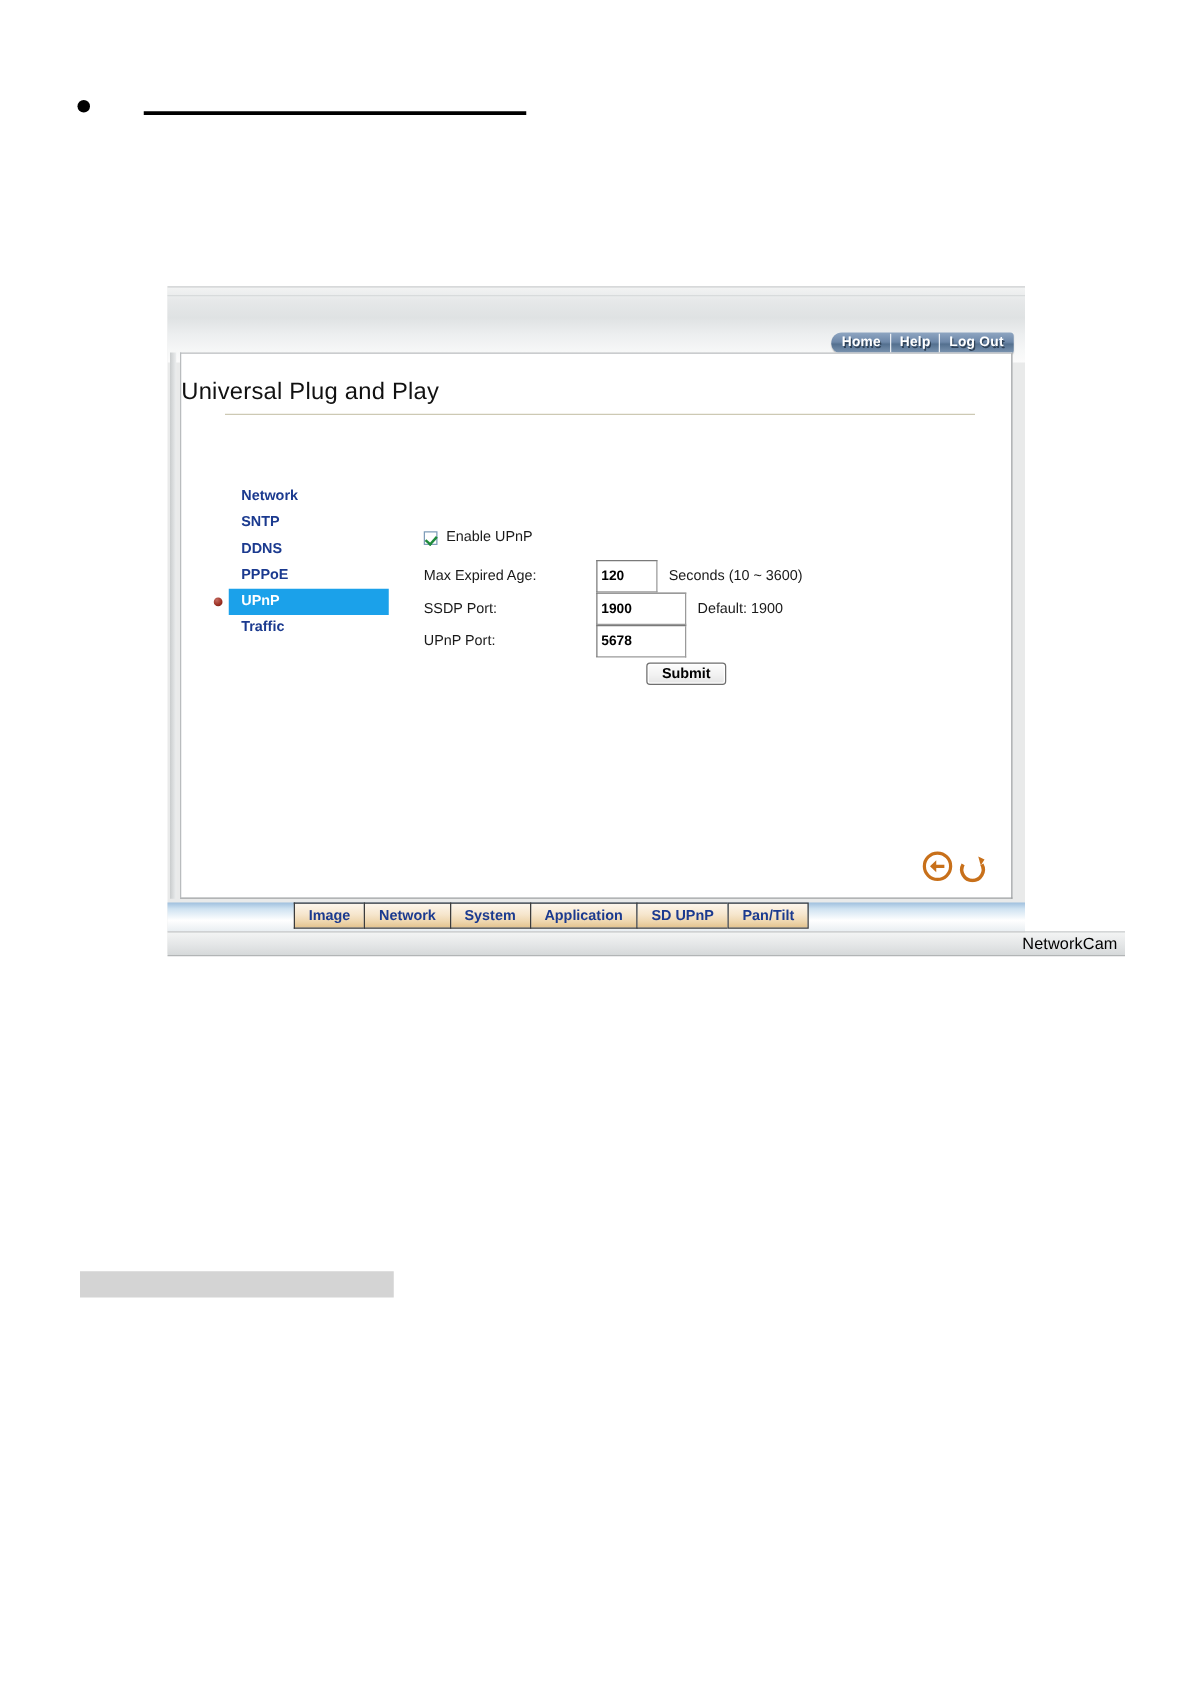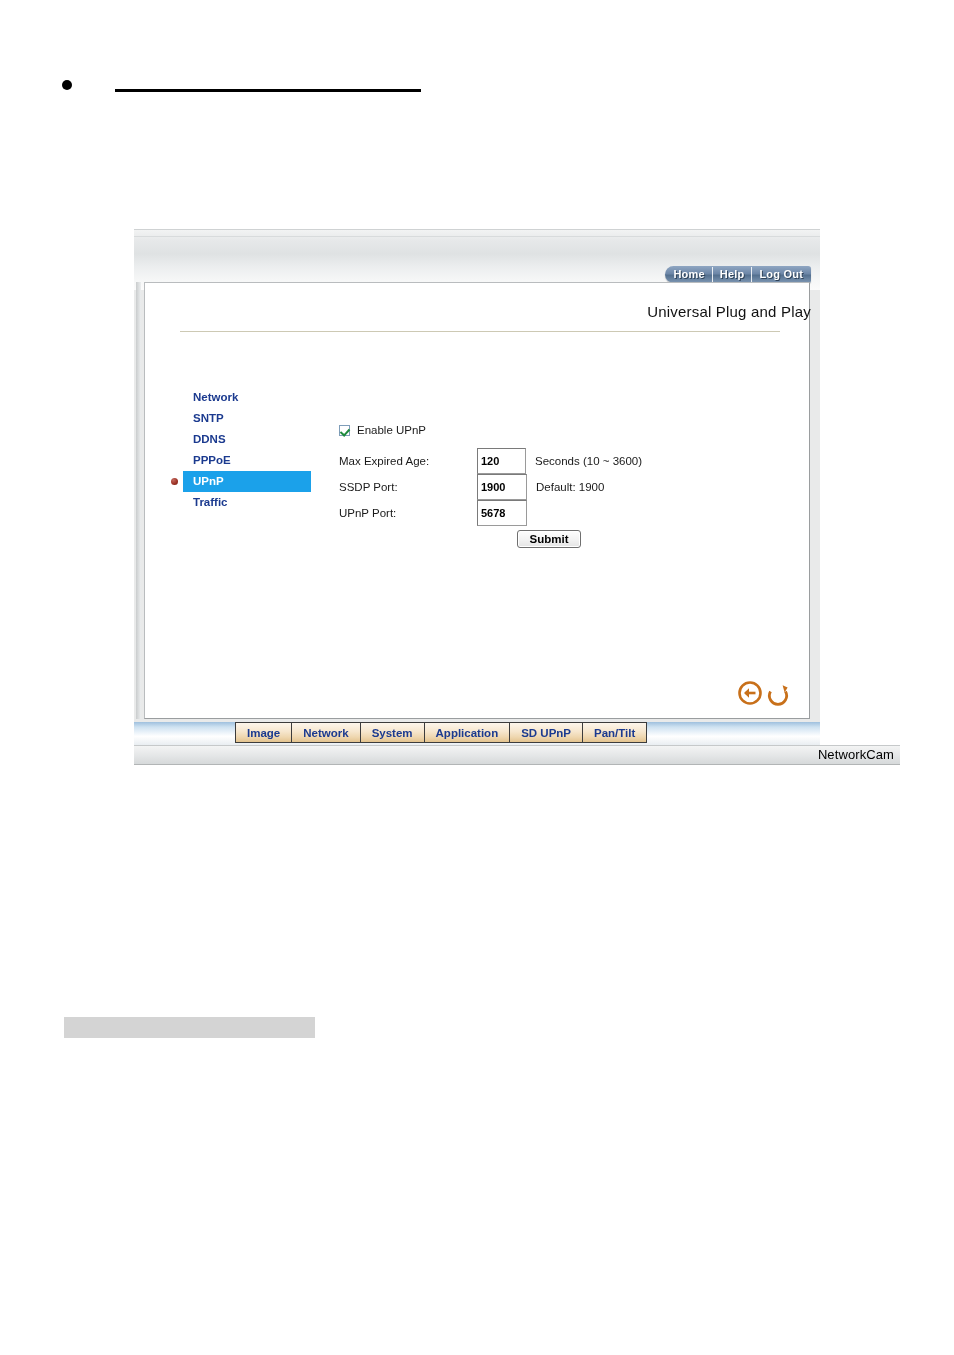--- a/index.html
+++ b/index.html
@@ -128,22 +128,22 @@
     border-right-color: #9a9d9f;
     border-bottom-color: #9a9d9f;
     box-sizing: border-box;
   }
 
   .panel-title {
     position: absolute;
     left: 0;
     top: 20px;
     width: 666px;
-    text-align: right;
-    font-size: 15px;
+    text-align: left;
+    font-size: 19px;
     color: #111111;
     letter-spacing: .2px;
   }
   .panel-divider {
     position: absolute;
     left: 35px;
     top: 48px;
     width: 600px;
     height: 1px;
     background: #cdc9b4;
@@ -238,21 +238,21 @@
     border-left-color: #7a7a7a;
     background: #ffffff;
     font-family: "Liberation Sans", sans-serif;
     font-size: 11px;
     font-weight: bold;
     color: #000000;
     padding: 12px 3px;
     box-sizing: border-box;
     line-height: 14px;
   }
-  .finput.wide { width: 50px; }
+  .finput.wide { width: 72px; }
   .fhint {
     margin-left: 9px;
     white-space: nowrap;
   }
 
   .submit-wrap {
     position: absolute;
     left: 194px;
     top: 246px;
     width: 420px;

